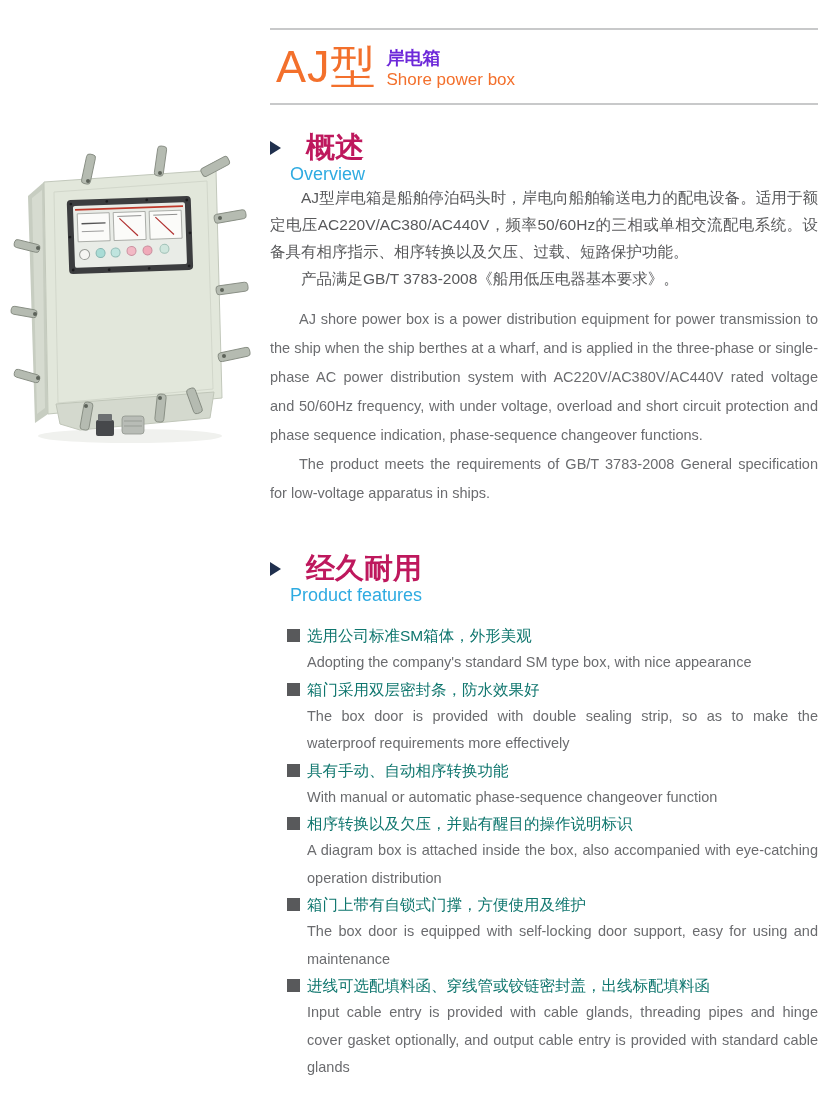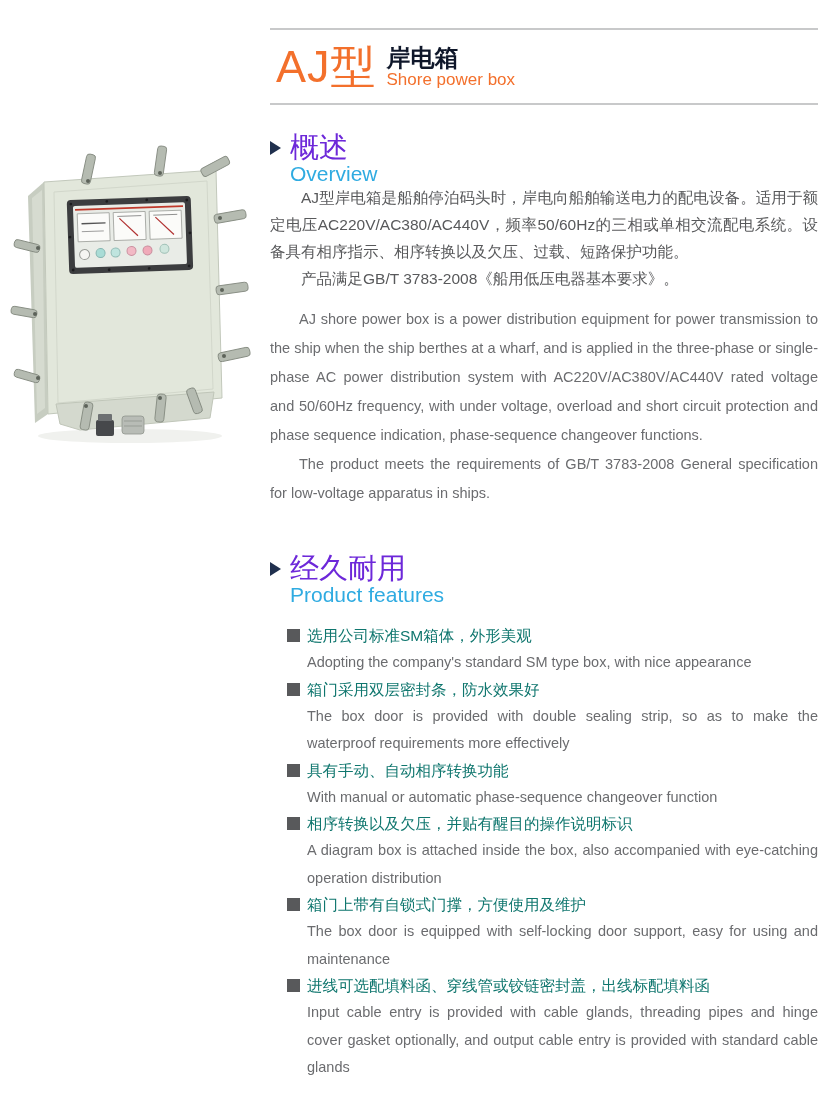--- a/index.html
+++ b/index.html
@@ -8,30 +8,30 @@
   .page { position:relative; width:676px; height:1118px; background:#fff; }
 
   
   .col { position:absolute; left:270px; top:28px; width:548px; }
   .rule { height:2px; background:#c8c9ca; }
 
   
   .brand { display:flex; align-items:flex-start; padding:11px 0 10px 6px; }
   .brand-model { font-size:45px; line-height:52px; color:#f3702c; letter-spacing:1px; font-weight:400; }
   .brand-sub { margin-left:10px; padding-top:6px; }
-  .brand-zh { font-size:24px; font-weight:bold; color:#0f172a; line-height:22px; }
+  .brand-zh { font-size:18px; font-weight:bold; color:#6d28d9; line-height:22px; }
   .brand-en { font-size:17px; color:#f3702c; line-height:21px; }
 
   
   .sec-head { display:flex; }
   .arrow { width:0; height:0; border-left:11px solid #20304e; border-top:7px solid transparent;
            border-bottom:7px solid transparent; margin-top:10px; }
   .head-text { margin-left:9px; }
-  .head-zh { font-size:29px; font-weight:normal; color:#6d28d9; line-height:32px; }
-  .head-en { font-size:21px; color:#2fabe1; line-height:20px; margin-top:1px; }
+  .head-zh { font-size:29px; font-weight:bold; color:#be185d; line-height:32px;margin-left:16px; }
+  .head-en { font-size:18px; color:#2fabe1; line-height:20px; margin-top:1px; }
 
   
   .sec-overview { margin-top:26px; }
   .zh-block { margin-top:0; }
   .p-zh { font-size:15.5px; line-height:27px; color:#58595b; text-align:justify; text-indent:2em; }
   .en-block { margin-top:13px; }
   .p-en { font-size:14.5px; line-height:29px; color:#6b6c6f; text-align:justify; text-indent:2em; }
 
   
   .sec-features { margin-top:44px; }

